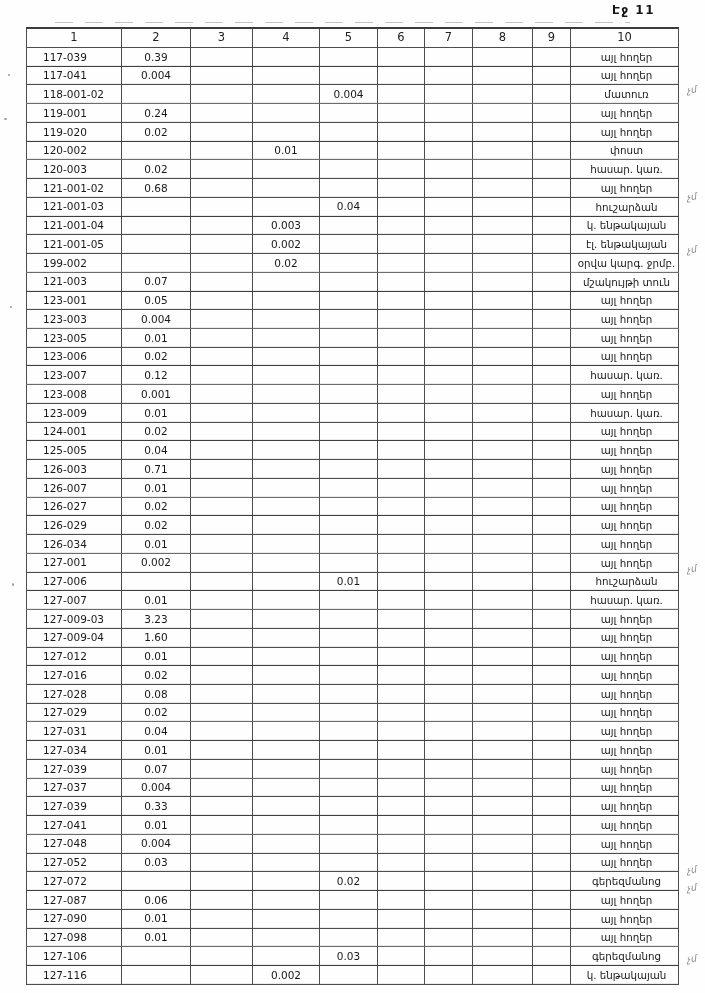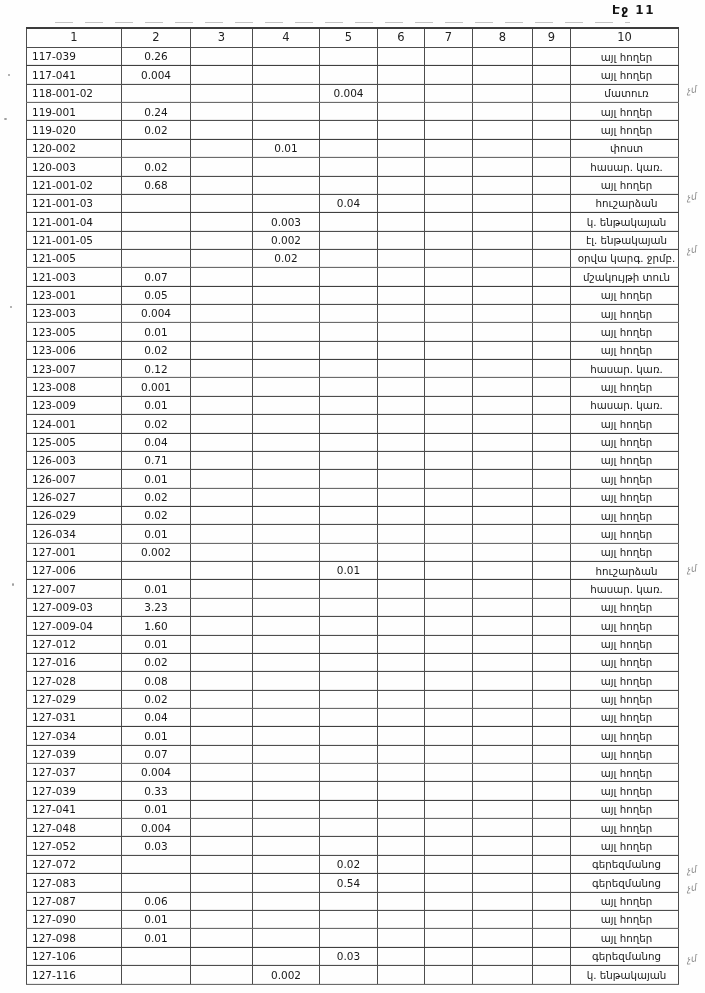--- a/index.html
+++ b/index.html
@@ -37,21 +37,21 @@
     line-height:1;
     white-space:nowrap; overflow:hidden;
     color:#181818;
   }
   .grid thead th {
     height:18px; font-weight:normal; font-size:11.5px; text-align:center;
     border-top:2px solid #3c3c3c;
     color:#222;
   }
   .grid tbody td { box-shadow: inset 0 -1px 0 rgba(60,60,60,0.10); }
-  td.c1  { text-align:left;  padding-left:5px; }
+  td.c1  { text-align:left;  padding-left:16px; }
   td.c2, td.c3, td.c4, td.c5, td.c6, td.c7, td.c8, td.c9 { text-align:center; }
   td.c10 { text-align:center;  padding-left:4px; font-size:10.3px; }
   
   .grid tbody tr:nth-child(3n) td { border-bottom-color:#6b6b6b; }
   .grid tbody tr:nth-child(4n+1) td { border-bottom-color:#3f3f3f; }
 
   .margin-note {
     position:absolute; left:687px;
     font-size:9.5px; font-style:italic; color:#8d8d8d;
     transform:rotate(-7deg);
@@ -93,21 +93,21 @@
           <th>6</th>
           <th>7</th>
           <th>8</th>
           <th>9</th>
           <th>10</th>
         </tr>
     </thead>
     <tbody id="body-rows">
         <tr>
           <td class="c1">117-039</td>
-          <td class="c2">0.26</td>
+          <td class="c2">0.39</td>
           <td class="c3"></td>
           <td class="c4"></td>
           <td class="c5"></td>
           <td class="c6"></td>
           <td class="c7"></td>
           <td class="c8"></td>
           <td class="c9"></td>
           <td class="c10">այլ հողեր</td>
         </tr>
         <tr>
@@ -224,21 +224,21 @@
           <td class="c3"></td>
           <td class="c4">0.002</td>
           <td class="c5"></td>
           <td class="c6"></td>
           <td class="c7"></td>
           <td class="c8"></td>
           <td class="c9"></td>
           <td class="c10">էլ. ենթակայան</td>
         </tr>
         <tr>
-          <td class="c1">121-005</td>
+          <td class="c1">199-002</td>
           <td class="c2"></td>
           <td class="c3"></td>
           <td class="c4">0.02</td>
           <td class="c5"></td>
           <td class="c6"></td>
           <td class="c7"></td>
           <td class="c8"></td>
           <td class="c9"></td>
           <td class="c10">օրվա կարգ. ջրմբ.</td>
         </tr>
@@ -625,32 +625,20 @@
           <td class="c8"></td>
           <td class="c9"></td>
           <td class="c10">այլ հողեր</td>
         </tr>
         <tr>
           <td class="c1">127-072</td>
           <td class="c2"></td>
           <td class="c3"></td>
           <td class="c4"></td>
           <td class="c5">0.02</td>
-          <td class="c6"></td>
-          <td class="c7"></td>
-          <td class="c8"></td>
-          <td class="c9"></td>
-          <td class="c10">գերեզմանոց</td>
-        </tr>
-        <tr>
-          <td class="c1">127-083</td>
-          <td class="c2"></td>
-          <td class="c3"></td>
-          <td class="c4"></td>
-          <td class="c5">0.54</td>
           <td class="c6"></td>
           <td class="c7"></td>
           <td class="c8"></td>
           <td class="c9"></td>
           <td class="c10">գերեզմանոց</td>
         </tr>
         <tr>
           <td class="c1">127-087</td>
           <td class="c2">0.06</td>
           <td class="c3"></td>

